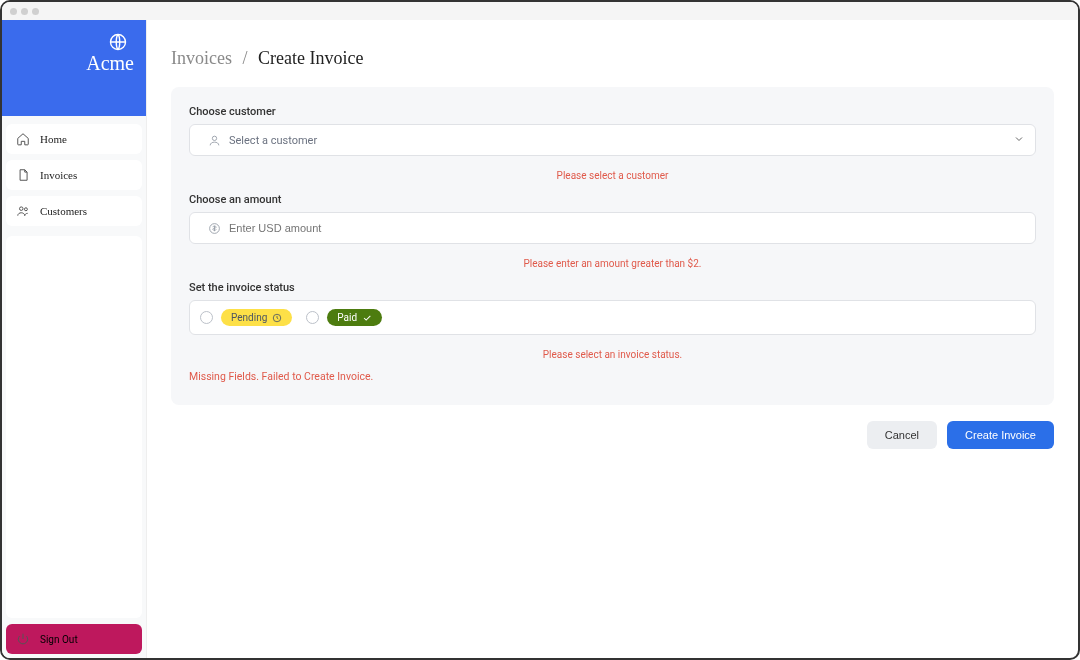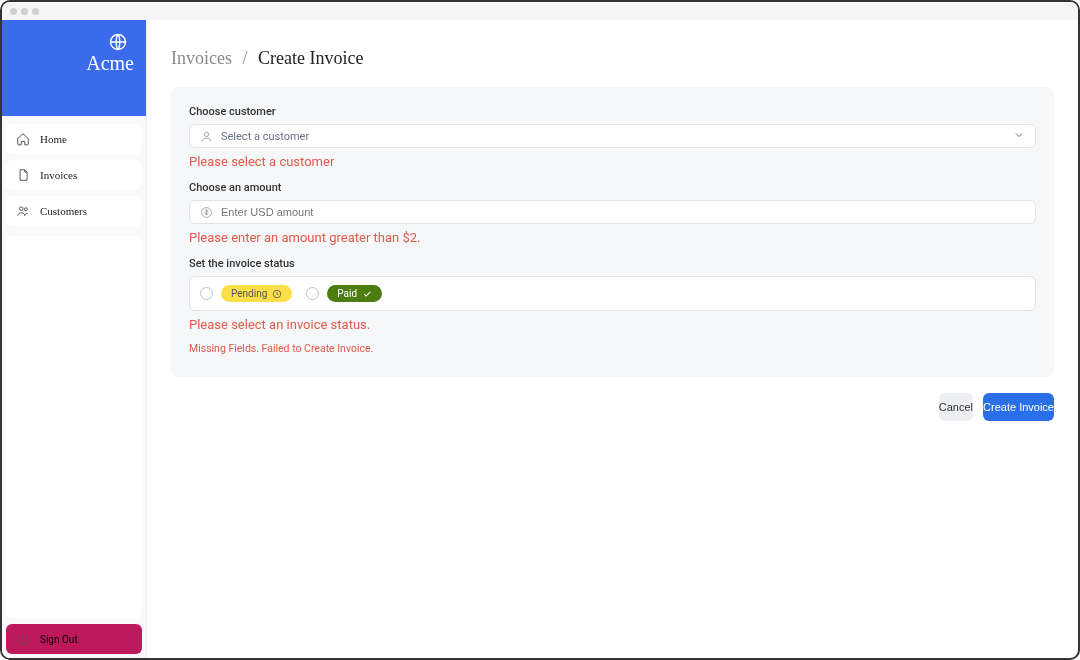--- a/index.html
+++ b/index.html
@@ -92,35 +92,35 @@
   border-radius: 8px;
   padding: 18px;
 }
 .field-label { font-size: 11px; font-weight: 500; color: #333; margin-bottom: 6px; }
 .field-block { margin-bottom: 12px; }
 
 .select-box, .input-box {
   background: #fff;
   border: 1px solid #e0e2e6;
   border-radius: 6px;
-  height: 24px;
-  display: flex;
-  align-items: center;
-  padding: 0 10px;
+  height: 32px;
+  display: flex;
+  align-items: center;
+  padding: 0 18px;
   font-size: 11px;
   color: #6b7280;
   position: relative;
 }
 .select-box .chevron { position: absolute; right: 10px; }
 .amount-input {
   border: none; outline: none; flex: 1; font-size: 11px; color: #6b7280;
 }
 .icon-left { margin-right: 8px; display: inline-flex; }
 
-.error { color: #e05a4b; font-size: 13px; margin-top: 6px; }
+.error { color: #e05a4b; font-size: 10px; margin-top: 14px; text-align: center; }
 
 .status-row {
   background: #fff;
   border: 1px solid #e0e2e6;
   border-radius: 6px;
   padding: 8px 10px;
   display: flex;
   align-items: center;
   gap: 14px;
 }
@@ -134,21 +134,21 @@
 .pill.pending { background: #fde047; color: #4b5563; }
 .pill.paid { background: #4d7c0f; color: #fff; }
 .status-option { display: flex; align-items: center; gap: 8px; cursor: pointer; }
 
 .general-error { color: #e05a4b; font-size: 10.5px; margin-top: 10px; }
 
 .form-actions {
   display: flex; justify-content: flex-end; gap: 10px; margin-top: 16px;
 }
 .btn {
-  font-size: 11px; padding: 8px 0; border-radius: 6px; border: none; cursor: pointer;
+  font-size: 11px; padding: 8px 18px; border-radius: 6px; border: none; cursor: pointer;
 }
 .btn.cancel { background: #eceef1; color: #333; }
 .btn.primary { background: #2b6fe8; color: #fff; }
 </style>
 </head>
 <body>
 
 <div class="window">
   <div class="titlebar">
     <div class="dot"></div>

